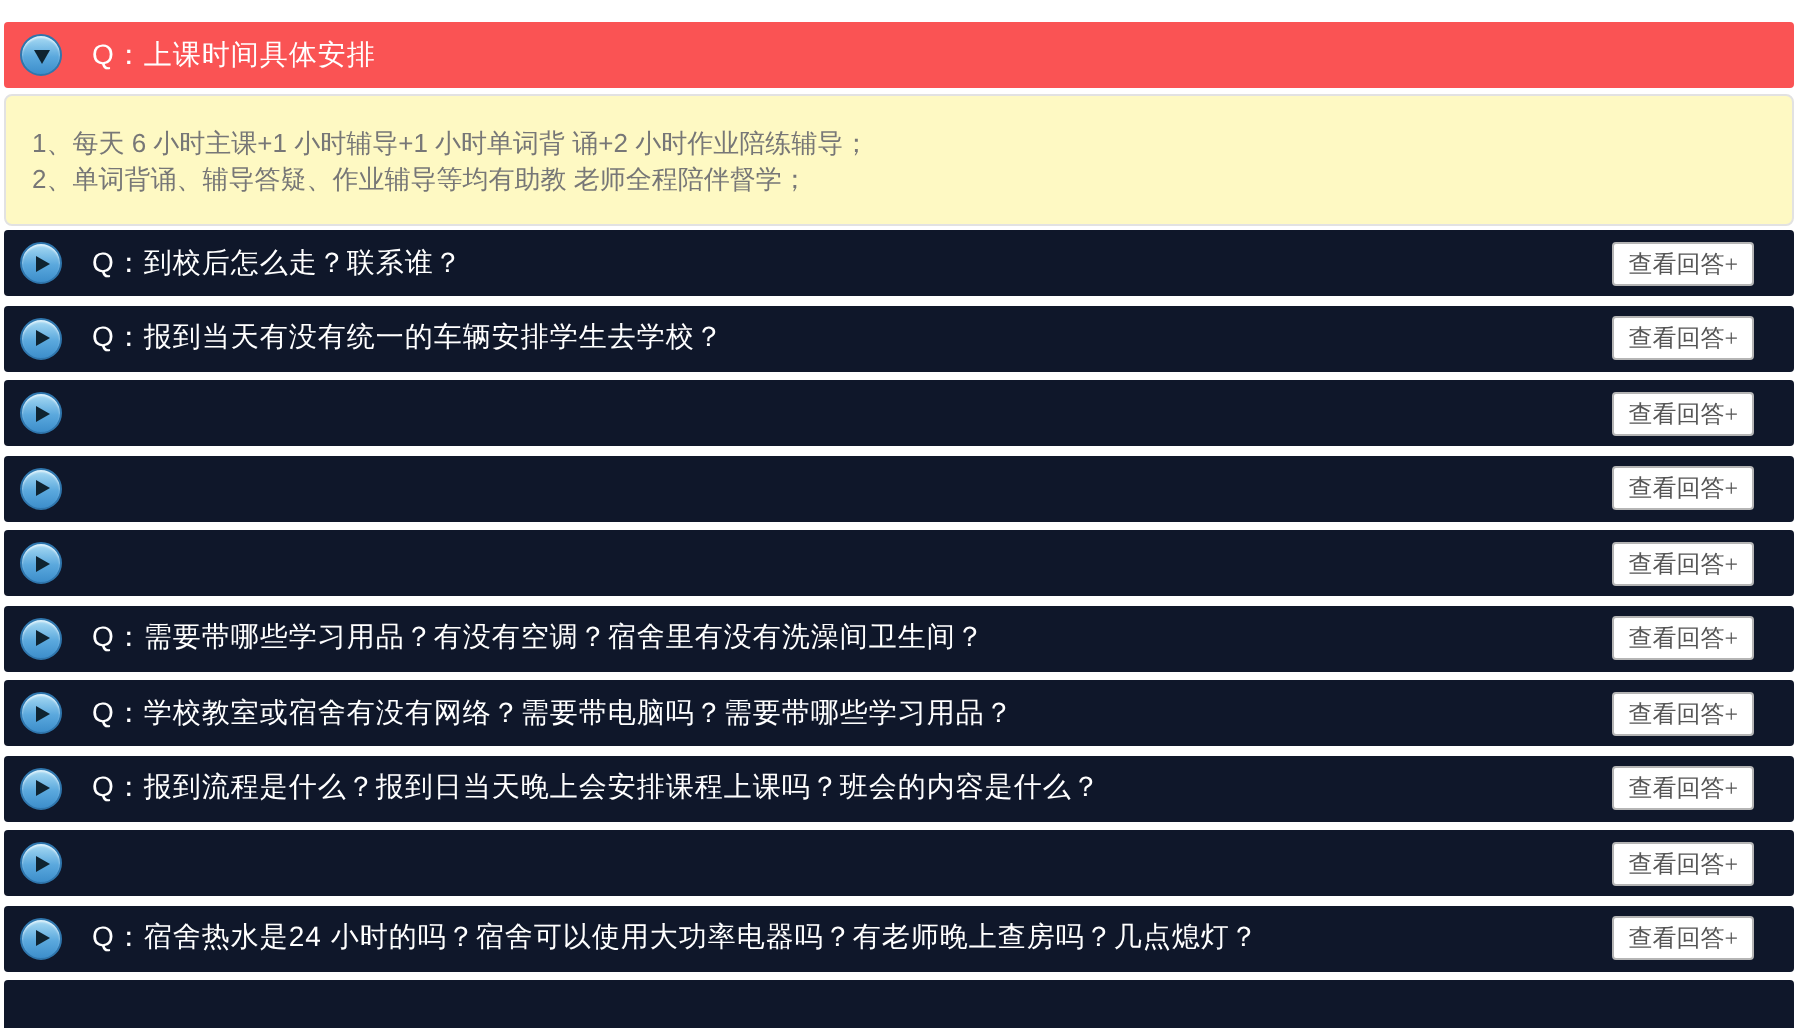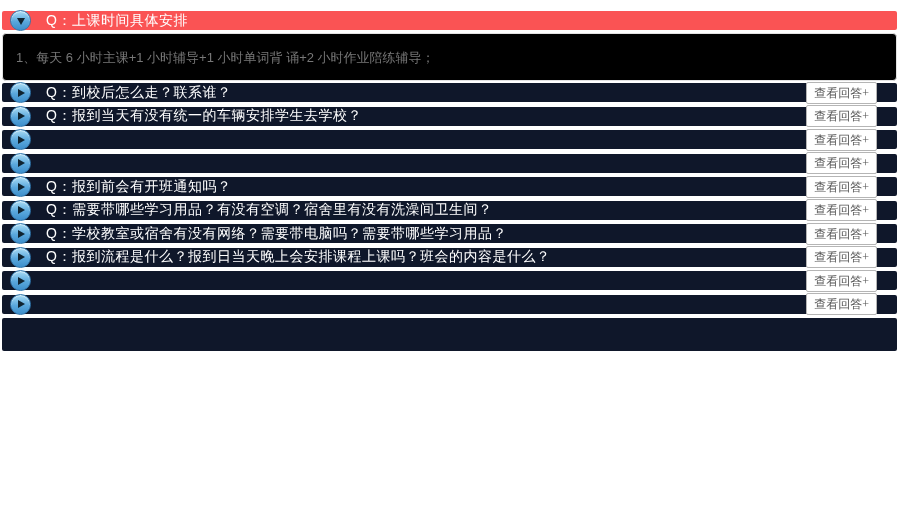--- a/index.html
+++ b/index.html
@@ -6,21 +6,21 @@
   body{
     width:900px;height:514px;overflow:hidden;background:#ffffff;
     font-family:"Liberation Sans","DejaVu Sans",sans-serif;
     -webkit-font-smoothing:antialiased;
   }
   .wrap{padding:11px 3px 0 2px;}
 
   
   .bar{
     display:flex;align-items:center;
-    height:19px;border-radius:2px;
+    height:33px;border-radius:2px;
     padding:0 20px 0 8px;box-sizing:border-box;
     cursor:pointer;
   }
   .bar.header{background:#fa5354;}
   .bar.row{background:#0f172a;margin-bottom:4.5px;}
   .qtext{
     color:#ffffff;font-size:14px;margin-left:15px;
     white-space:nowrap;overflow:hidden;text-overflow:ellipsis;
     letter-spacing:.5px;
   }
@@ -43,21 +43,21 @@
   .tri-down{
     width:0;height:0;margin-top:2px;
     border-top:7px solid #0f2330;
     border-left:4.5px solid transparent;
     border-right:4.5px solid transparent;
   }
 
   
   .answer-panel{
     margin-top:3px;margin-bottom:2px;
-    border:1px solid #e2e2e2;border-radius:4px;background:#000000;
+    border:1px solid #e2e2e2;border-radius:4px;background:#fef9c3;
     padding:15px 14px 13px 13px;box-sizing:border-box;
   }
   .answer-panel p{
     margin:0;color:#777777;font-size:13px;line-height:18px;
     white-space:nowrap;overflow:hidden;
   }
 
   
   .view-btn{
     background:#ffffff;border:1px solid #b5b5b5;border-radius:2px;
@@ -76,20 +76,21 @@
 
   <div class="bar header">
     <span class="circle-icon">
       <span class="tri-down"></span>
     </span>
     <span class="qtext">Q：上课时间具体安排</span>
   </div>
 
   <div class="answer-panel">
     <p>1、每天 6 小时主课+1 小时辅导+1 小时单词背 诵+2 小时作业陪练辅导；</p>
+    <p>2、单词背诵、辅导答疑、作业辅导等均有助教 老师全程陪伴督学；</p>
   </div>
 
   <div id="rows">
   <div class="bar row">
     <span class="circle-icon">
       <span class="tri-right"></span>
     </span>
     <span class="qtext">Q：到校后怎么走？联系谁？</span>
     <span class="spacer"></span>
     <button class="view-btn">查看回答+</button>
@@ -117,21 +118,20 @@
       <span class="tri-right"></span>
     </span>
     <span class="spacer"></span>
     <button class="view-btn">查看回答+</button>
   </div>
 
   <div class="bar row">
     <span class="circle-icon">
       <span class="tri-right"></span>
     </span>
-    <span class="qtext">Q：报到前会有开班通知吗？</span>
     <span class="spacer"></span>
     <button class="view-btn">查看回答+</button>
   </div>
 
   <div class="bar row">
     <span class="circle-icon">
       <span class="tri-right"></span>
     </span>
     <span class="qtext">Q：需要带哪些学习用品？有没有空调？宿舍里有没有洗澡间卫生间？</span>
     <span class="spacer"></span>
@@ -161,19 +161,20 @@
       <span class="tri-right"></span>
     </span>
     <span class="spacer"></span>
     <button class="view-btn">查看回答+</button>
   </div>
 
   <div class="bar row">
     <span class="circle-icon">
       <span class="tri-right"></span>
     </span>
+    <span class="qtext">Q：宿舍热水是24 小时的吗？宿舍可以使用大功率电器吗？有老师晚上查房吗？几点熄灯？</span>
     <span class="spacer"></span>
     <button class="view-btn">查看回答+</button>
   </div>
 </div>
 
   <div class="bar row partial"></div>
 </div>
 
 </body></html>

